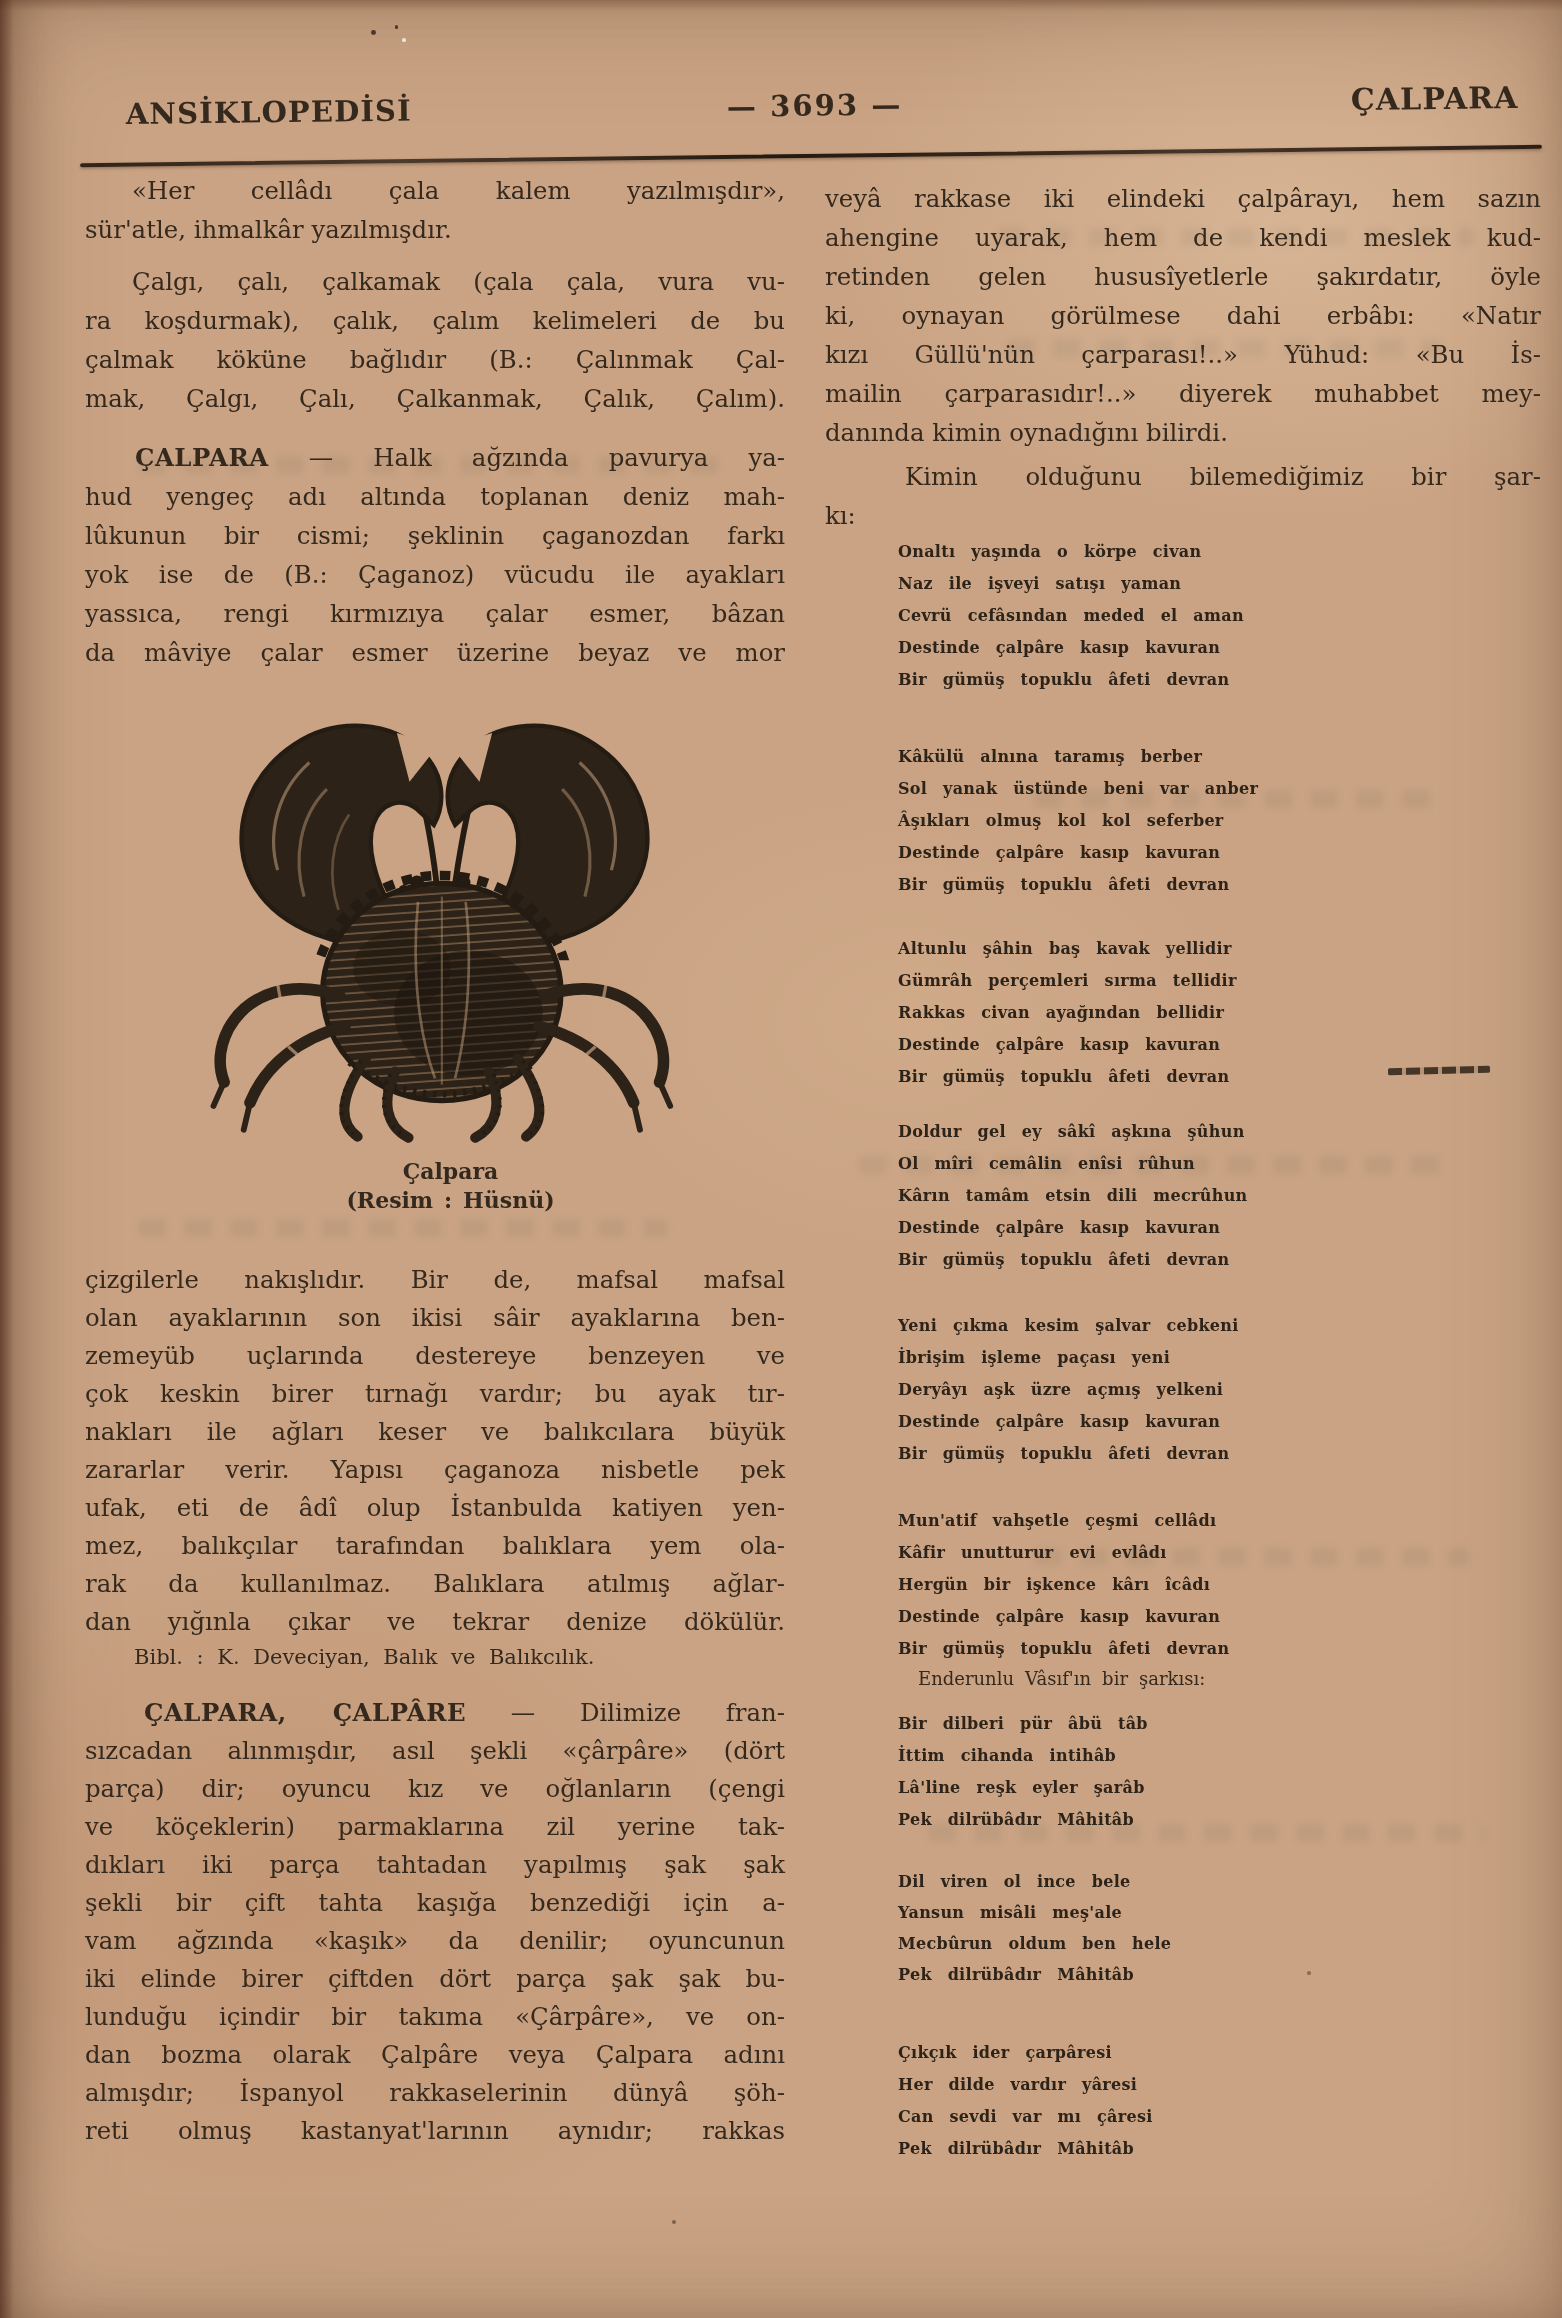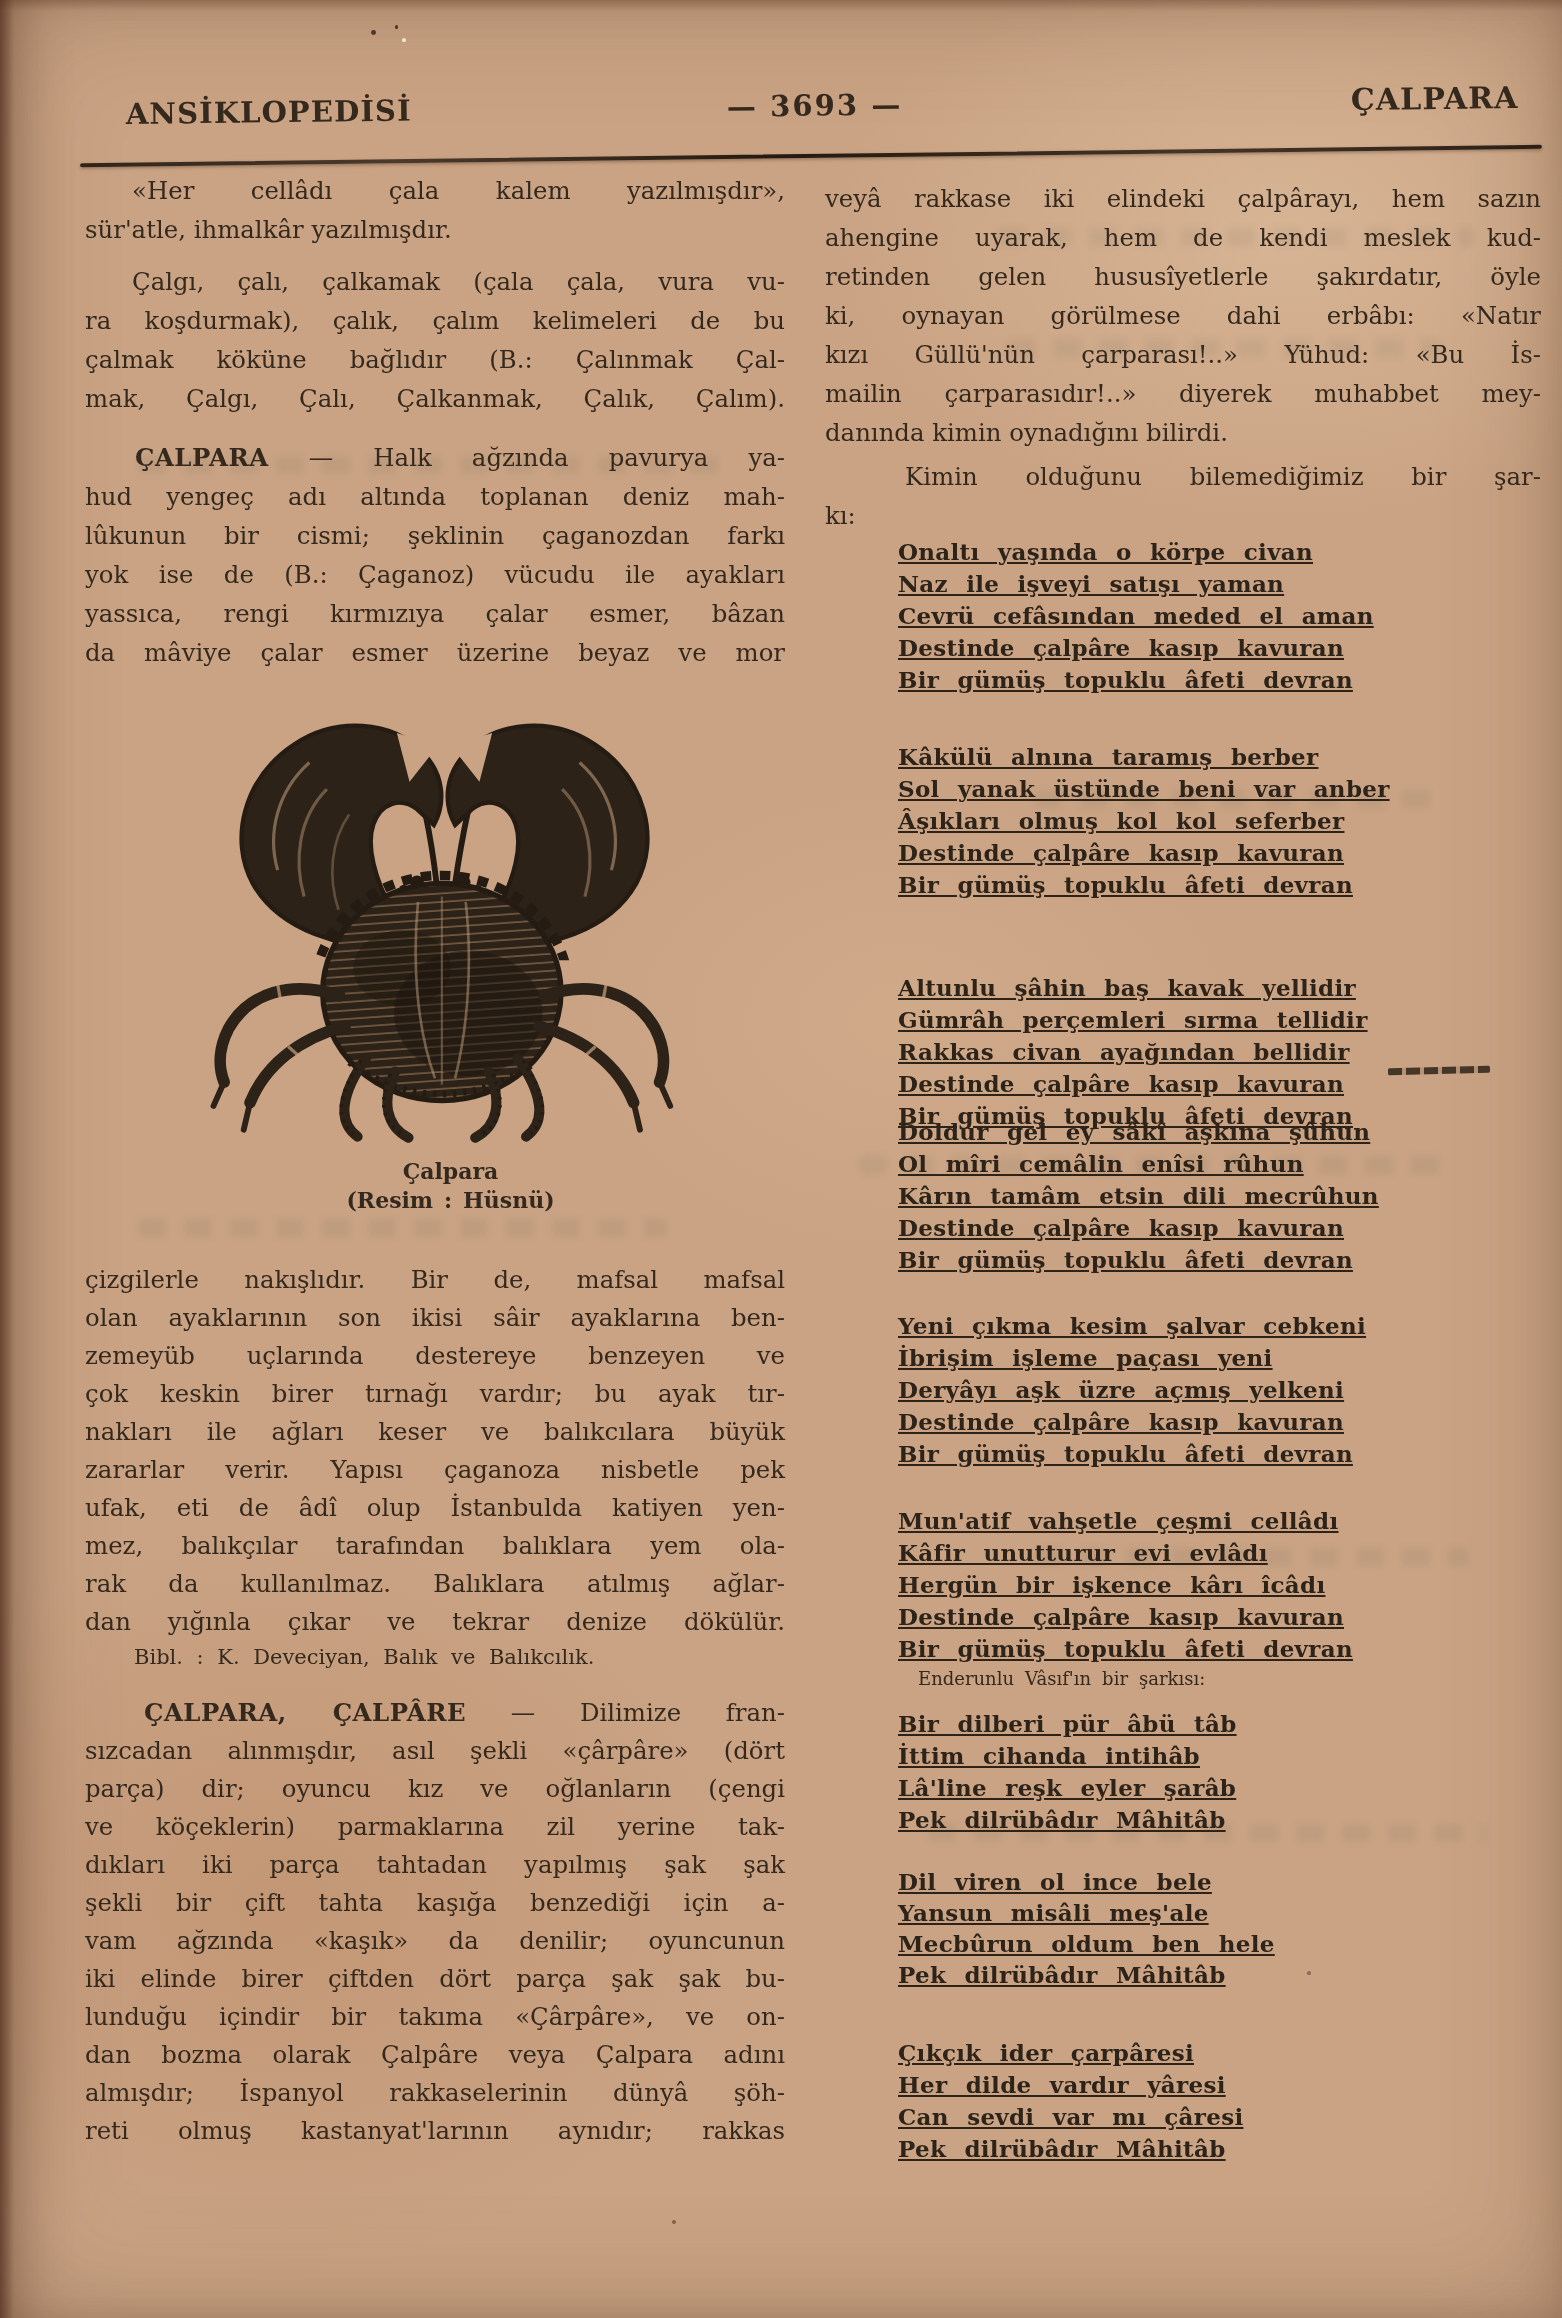--- a/index.html
+++ b/index.html
@@ -60,23 +60,23 @@
   #caption { left:106px; top:1155px; width:689px; text-align:center; }
   .cap-title  { font-size:22px; font-weight:bold; line-height:32px; }
   .cap-credit { font-size:22px; font-weight:bold; word-spacing:3.2px; }
 
   
   #rp1 { left:825px; top:179px; width:716px; }
   #rp2 { left:825px; top:457px; width:716px; }
   #rp2 .line:first-child { padding-left:80px; }
 
   .poem { left:825px; width:716px; padding-left:73px; box-sizing:border-box; }
-  .poem .pline { font-size:23px; font-weight:bold; line-height:32px;
-    word-spacing:10px; letter-spacing:0.3px; color:#2d2319; white-space:nowrap;text-decoration:underline; }
-  #s1 { top:536px; } #s2 { top:741px; } #s3 { top:972px; }
+  .poem .pline { font-size:16px; font-weight:bold; line-height:32px;
+    word-spacing:10px; letter-spacing:0.3px; color:#2d2319; white-space:nowrap; }
+  #s1 { top:536px; } #s2 { top:741px; } #s3 { top:933px; }
   #s4 { top:1116px; } #s5 { top:1310px; } #s6 { top:1505px; }
   #v1 { top:1708px; } #v1 .pline { line-height:32px; }
   #v2 { top:1866px; } #v2 .pline { line-height:31px; }
   #v3 { top:2037px; }
 
   #song2-heading { left:825px; top:1668px; width:716px; padding-left:93px;
     box-sizing:border-box; font-size:18px; word-spacing:5.3px; white-space:nowrap; }
 
   
   #smudge { left:1388px; top:1067px; width:102px; height:7.4px; opacity:.88;

